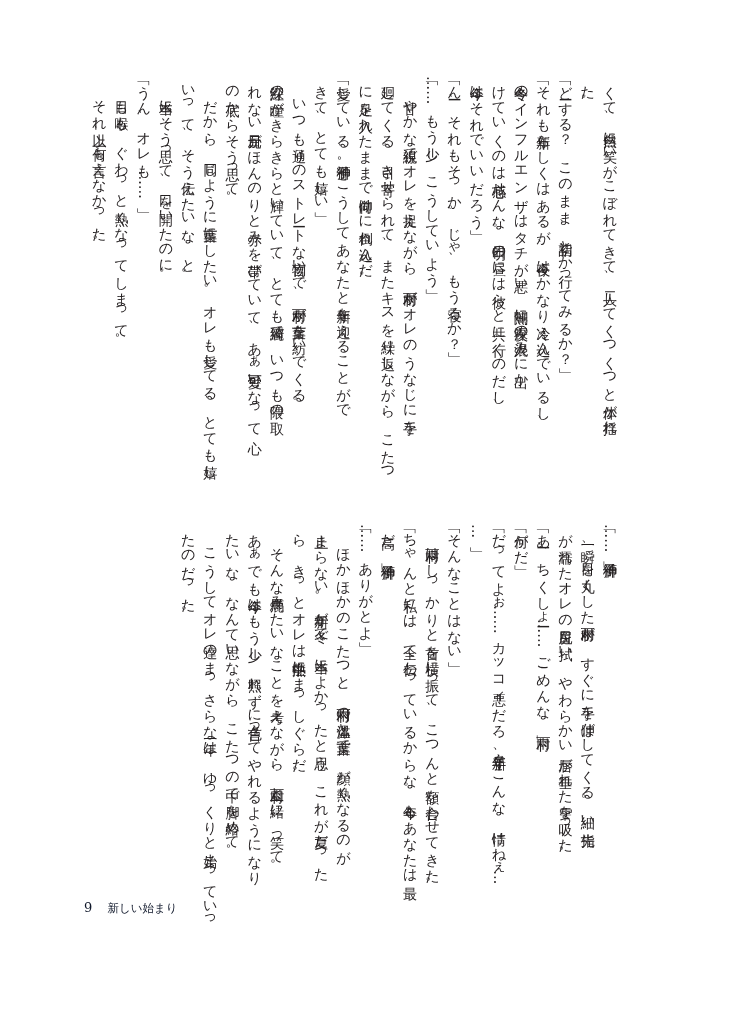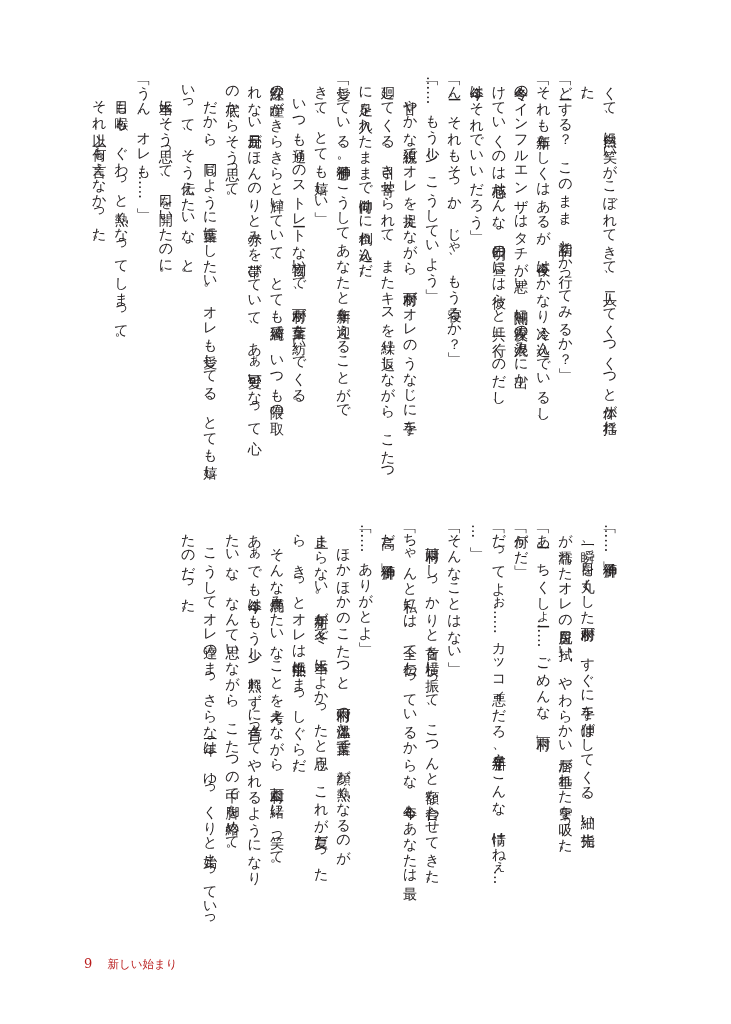--- a/index.html
+++ b/index.html
@@ -35,23 +35,23 @@
       top: 76px;
       right: 110px;
     }
     #block-bottom {
       top: 524px;
       right: 110px;
     }
     .footer {
       position: absolute;
       left: 84px;
-      top: 953px;
+      top: 897px;
       font-family: "DejaVu Serif", "Liberation Serif", serif;
-      color: #b91c1c;
+      color: #0f172a;
       white-space: nowrap;
     }
     .footer .page-num {
       font-size: 13px;
       margin-right: 10px;
     }
     .footer .chapter {
       font-size: 11.5px;
     }
   </style>

